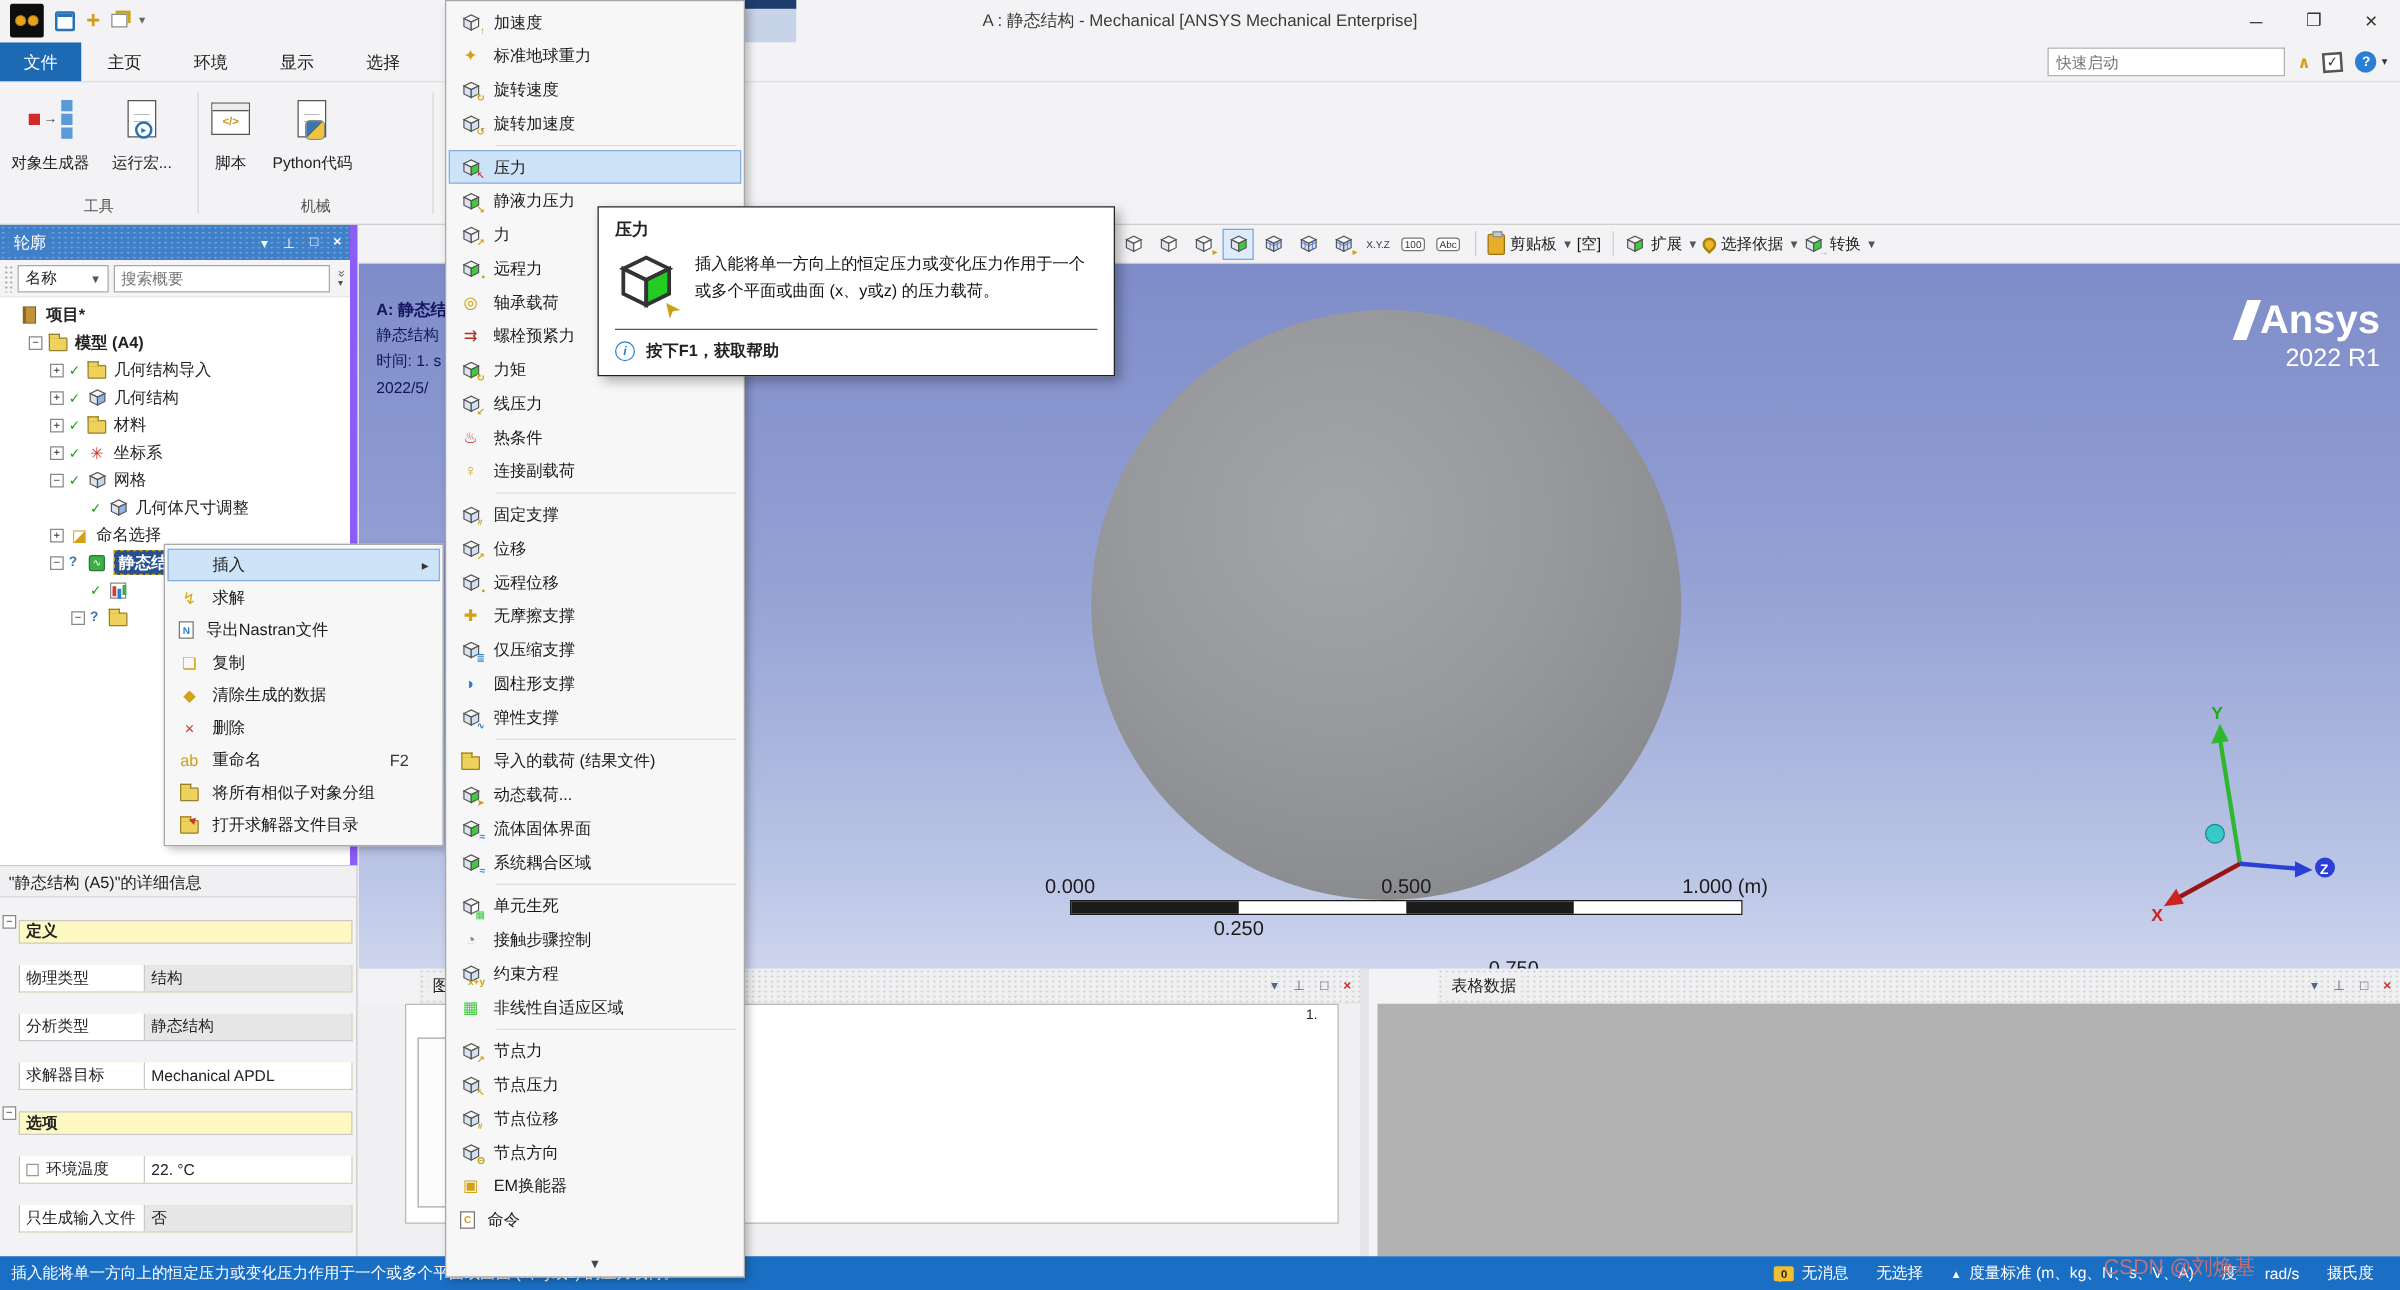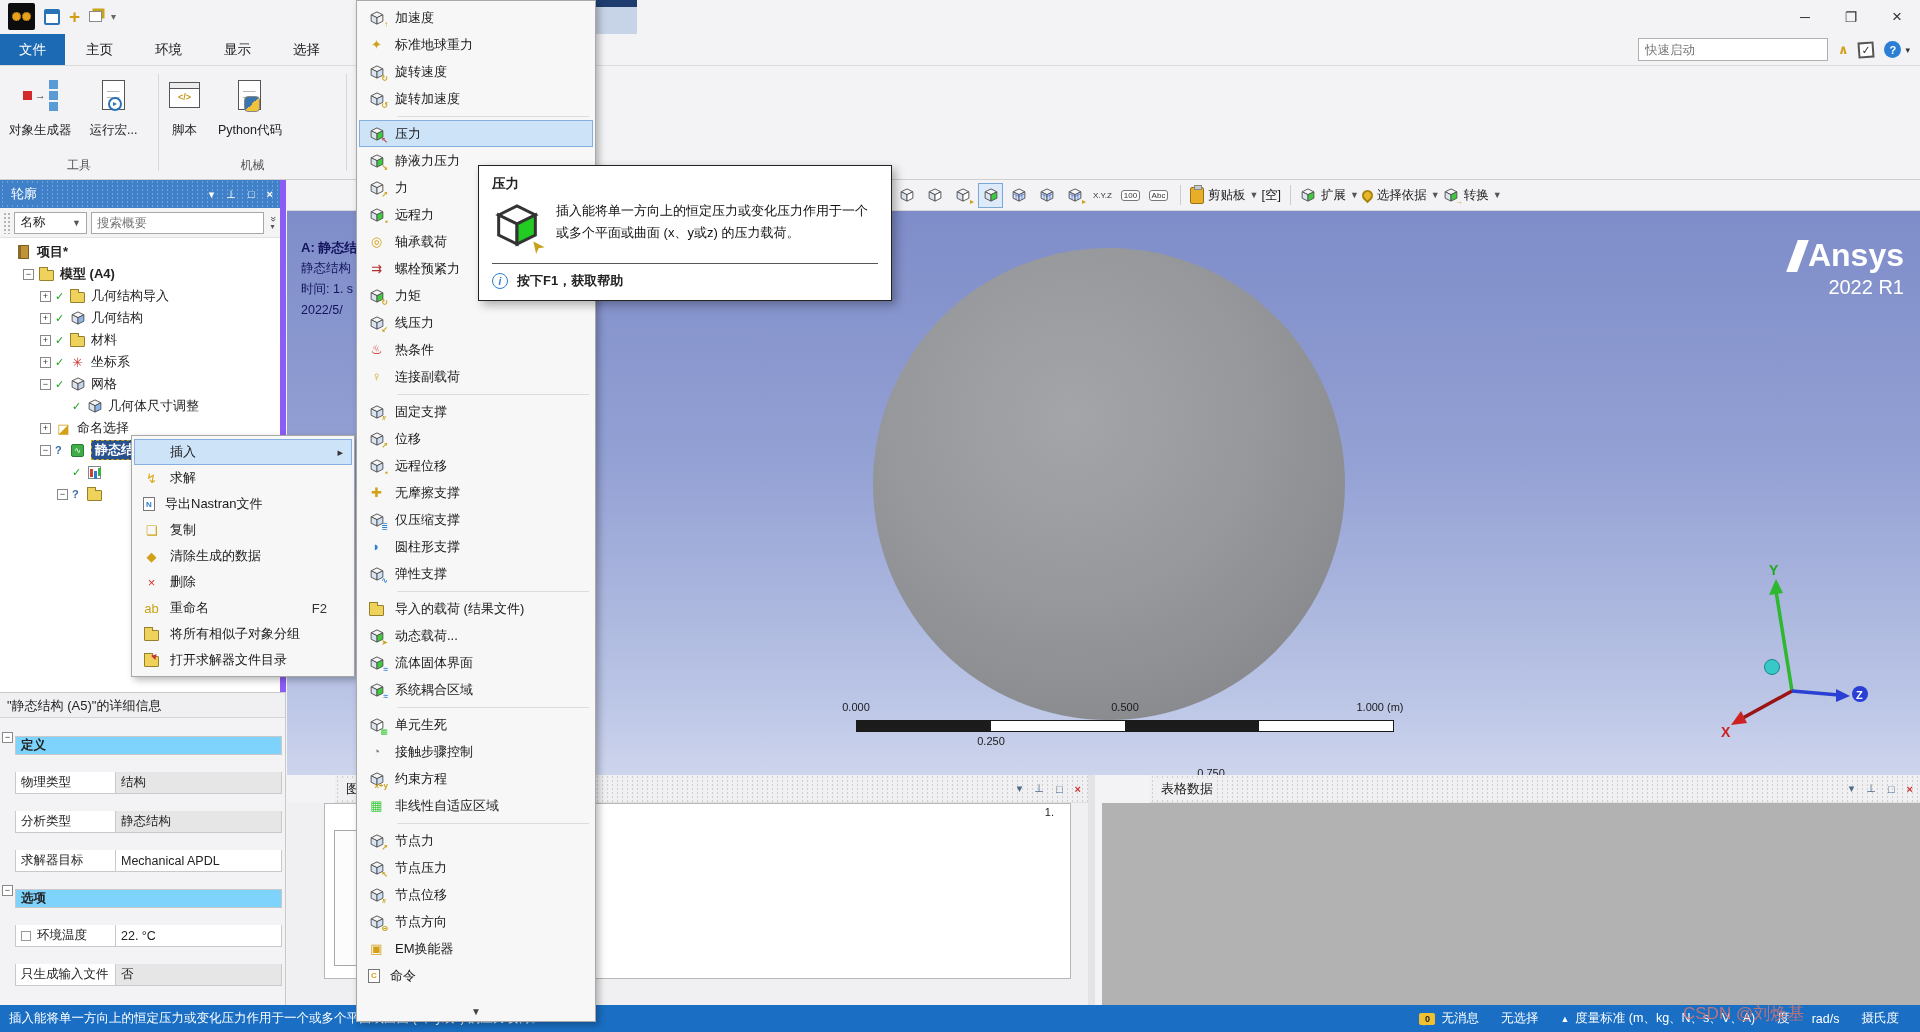--- a/index.html
+++ b/index.html
@@ -115,21 +115,21 @@
   .ticontext{font-size:8px;color:#333;width:auto!important;}
 
   
   .details-panel{position:absolute;left:0;top:692px;width:286px;height:313px;background:#f3f2f4;border-right:1px solid #c8c8c8;border-top:1px solid #c8c8c8;}
   .d-title{height:25px;line-height:25px;padding:0 7px;font-size:13px;background:#f0eff1;border-bottom:1px solid #d5d5d5;
            white-space:nowrap;overflow:hidden;}
   .d-body{position:absolute;top:26px;left:0;right:3px;}
   .drow{display:flex;min-height:24px;font-size:12.5px;}
   .gut{width:15px;display:flex;align-items:center;justify-content:center;flex:none;}
   .gutbox{width:11px;height:11px;border:1px solid #888;background:#fff;font-size:9px;line-height:9px;text-align:center;color:#333;}
-  .dcells{flex:1;display:flex;border:1px solid #c9c9c9;border-top:none;background:#7dd3fc;margin-top:17px;}
+  .dcells{flex:1;display:flex;border:1px solid #c9c9c9;border-top:none;background:#fef9c3;margin-top:17px;}
   .drow.dsec .dcells{border-top:1px solid #c9c9c9;font-weight:bold;align-items:center;padding:0 5px;}
   .dlab{width:100px;padding:2px 5px;display:flex;align-items:center;border-right:1px solid #c9c9c9;background:#fff;flex:none;}
   .dval{flex:1;padding:2px 5px;display:flex;align-items:center;background:#fff;}
   .dval.gray{background:#e6e6e6;}
   .cbx{width:10px;height:10px;border:1px solid #999;background:#fff;margin-right:6px;flex:none;}
 
   
   .viewport{position:absolute;left:287px;top:180px;right:0;bottom:27px;}
   .vp-toolbar{position:absolute;top:0;left:0;right:0;height:31px;background:#f3f2f4;border-bottom:1px solid #d8d8d8;
               display:flex;align-items:center;padding-left:607px;gap:3px;}
@@ -144,21 +144,21 @@
   .vp-canvas{position:absolute;top:31px;left:0;right:0;bottom:0;overflow:hidden;
              background:linear-gradient(180deg,#7e8cc9 0%,#94a1d4 32%,#bcc6e6 62%,#ebeef9 86%,#fdfdfe 100%);}
   .sphere{position:absolute;left:586px;top:37px;width:472px;height:472px;border-radius:50%;
           background:radial-gradient(circle at 42% 36%,#a3a5a9 0%,#97999d 42%,#8b8d91 72%,#7c7e83 100%);}
   .annot{position:absolute;left:14px;top:26px;color:#14145e;line-height:21px;font-size:12.5px;white-space:nowrap;}
   .annot div:first-child{font-weight:bold;font-size:13px;}
   .ansys-logo{position:absolute;right:16px;top:26px;text-align:right;color:#fff;}
   .brand{font-size:32px;font-weight:bold;display:flex;align-items:center;justify-content:flex-end;}
   .slash{width:11px;height:32px;background:#fff;transform:skewX(-20deg);margin-right:5px;}
   .ver{font-size:20px;margin-top:2px;}
-  .ruler-lab{position:absolute;font-size:11px;color:#1a1a1a;transform:translateX(-50%);white-space:nowrap;}
+  .ruler-lab{position:absolute;font-size:16px;color:#1a1a1a;transform:translateX(-50%);white-space:nowrap;}
   .rbar{position:absolute;left:569px;top:509px;width:538px;height:12px;border:1px solid #1a1a1a;display:flex;background:#fff;}
   .rbar i{flex:1;}
   .rbar i:nth-child(1),.rbar i:nth-child(3){background:#1c1c1c;}
   .triad{position:absolute;left:1430px;top:350px;}
 
   
   .bottom-panels{position:absolute;left:287px;right:0;top:775px;bottom:27px;background:#f3f2f4;}
   .graph-panel{position:absolute;left:0;top:0;width:808px;bottom:0;border-right:7px solid #e4e3e5;}
   .graph-content{position:absolute;top:28px;left:0;right:0;bottom:0;background:#f0eff1;}
   .graph-white{position:absolute;left:37px;top:0;right:17px;height:176px;background:#fff;border:1px solid #b8b8b8;}
@@ -218,20 +218,21 @@
           <i></i>
         </span>
       <span class="qat-save"></span>
       <span class="qat-plus">+</span>
       <span class="qat-copy"></span>
       <span class="qat-caret">▾</span>
     </div>
     <div class="ctx-tab">
       <span>环境</span>
     </div>
+    <div class="title-text">A : 静态结构 - Mechanical [ANSYS Mechanical Enterprise]</div>
     <div class="win-btns">
       <span class="win-btn">─</span>
       <span class="win-btn">❐</span>
       <span class="win-btn" style="font-size:17px;">×</span>
     </div>
   </div>
 
   <div class="tabrow" id="tabrow">
       <div class="tab file">文件</div>
       <div class="tab">主页</div>

